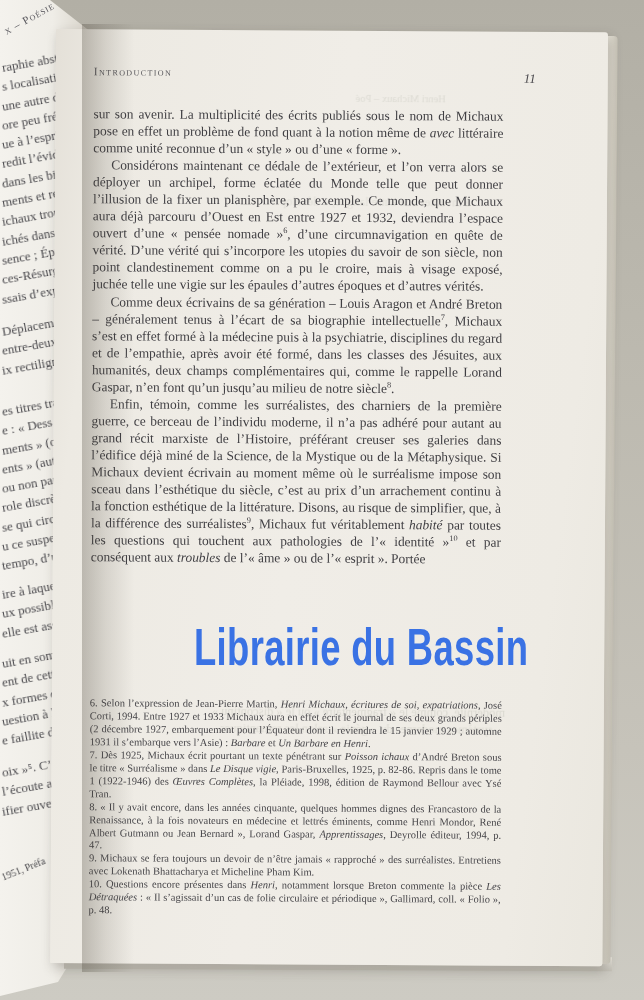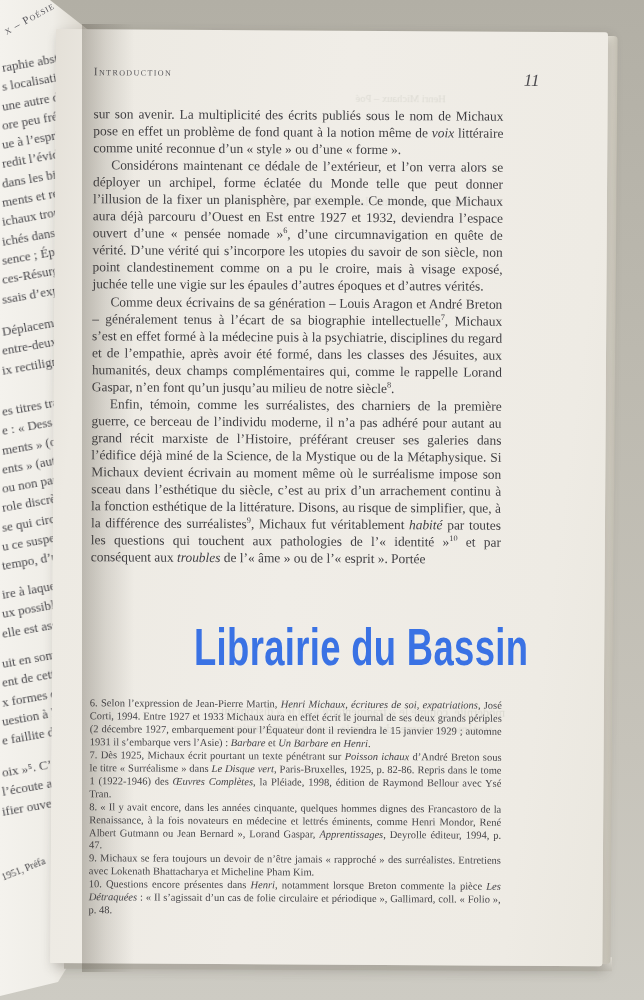--- a/index.html
+++ b/index.html
@@ -22,21 +22,21 @@
     background:linear-gradient(180deg,#e3e0d8 0%,#d0cdc4 60%,#c2bfb5 100%);transform:rotate(.25deg);}
   .fore-edge{position:absolute;left:602px;top:36px;width:12px;height:928px;border-radius:0 4px 4px 0;
     background:linear-gradient(90deg,#edeae0 0%,#dbd7cb 60%,#c8c4b8 100%);transform:rotate(.45deg);}
   
   .right-page{position:absolute;left:56px;top:29px;width:552px;height:934px;
     background:linear-gradient(97deg,#e4e0d8 0%,#edeae3 10%,#f0ede7 45%,#eeebe4 85%,#eae7df 100%);
     transform:rotate(.35deg);transform-origin:left top;
     box-shadow:3px 5px 12px rgba(60,55,45,.28);border-radius:1px 3px 3px 1px;}
   .running-head{position:absolute;left:38px;top:36px;font-size:11.5px;font-variant:small-caps;
     letter-spacing:1.4px;color:#58575b;}
-  .page-number{position:absolute;left:468px;top:39px;font-size:17px;color:#4c4b4f;font-style:italic;}
+  .page-number{position:absolute;left:468px;top:39px;font-size:13px;color:#4c4b4f;font-style:italic;}
   .body-col{position:absolute;left:38px;top:76px;width:410px;text-align:justify;
     font-size:13.4px;line-height:17.05px;color:#403f43;}
   .body-col p{margin:0;text-indent:1.35em;}
   .body-col p:first-child{text-indent:0;}
   .footnotes{position:absolute;left:38px;top:668px;width:412px;text-align:justify;
     font-size:10.5px;line-height:12.95px;color:#464549;}
   .footnotes p{margin:0;}
   sup{font-size:.62em;vertical-align:super;line-height:0;}
   
   .show-through{position:absolute;white-space:nowrap;color:#69705f;transform:scaleX(-1);
@@ -119,29 +119,29 @@
   <div class="right-page">
     <div class="running-head">Introduction</div>
     <div class="page-number">11</div>
 
     <div class="show-through st0">Henri Michaux – Poé</div>
     <div class="show-through st1">à inventer une autre langue, « dévelop</div>
     <div class="show-through st2">modernité, comme le « fragmentaire » ou le « discontinu »</div>
     <div class="show-through st3">systèmes modernes du « génie » selon les romantiques</div>
 
     <div class="body-col">
-        <p>sur son avenir. La multiplicité des écrits publiés sous le nom de Michaux pose en effet un problème de fond quant à la notion même de <i>voix</i> littéraire comme unité reconnue d’un « style » ou d’une « forme ».</p>
+        <p>sur son avenir. La multiplicité des écrits publiés sous le nom de Michaux pose en effet un problème de fond quant à la notion même de <i>avec</i> littéraire comme unité reconnue d’un « style » ou d’une « forme ».</p>
         <p>Considérons maintenant ce dédale de l’extérieur, et l’on verra alors se déployer un archipel, forme éclatée du Monde telle que peut donner l’illusion de la fixer un planisphère, par exemple. Ce monde, que Michaux aura déjà parcouru d’Ouest en Est entre 1927 et 1932, deviendra l’espace ouvert d’une « pensée nomade »<sup>6</sup>, d’une circumnavigation en quête de vérité. D’une vérité qui s’incorpore les utopies du savoir de son siècle, non point clandestinement comme on a pu le croire, mais à visage exposé, juchée telle une vigie sur les épaules d’autres époques et d’autres vérités.</p>
         <p>Comme deux écrivains de sa génération – Louis Aragon et André Breton – généralement tenus à l’écart de sa biographie intellectuelle<sup>7</sup>, Michaux s’est en effet formé à la médecine puis à la psychiatrie, disciplines du regard et de l’empathie, après avoir été formé, dans les classes des Jésuites, aux humanités, deux champs complémentaires qui, comme le rappelle Lorand Gaspar, n’en font qu’un jusqu’au milieu de notre siècle<sup>8</sup>.</p>
         <p>Enfin, témoin, comme les surréalistes, des charniers de la première guerre, ce berceau de l’individu moderne, il n’a pas adhéré pour autant au grand récit marxiste de l’Histoire, préférant creuser ses galeries dans l’édifice déjà miné de la Science, de la Mystique ou de la Métaphysique. Si Michaux devient écrivain au moment même où le surréalisme impose son sceau dans l’esthétique du siècle, c’est au prix d’un arrachement continu à la fonction esthétique de la littérature. Disons, au risque de simplifier, que, à la différence des surréalistes<sup>9</sup>, Michaux fut véritablement <i>habité</i> par toutes les questions qui touchent aux pathologies de l’« identité »<sup>10</sup> et par conséquent aux <i>troubles</i> de l’« âme » ou de l’« esprit ». Portée</p>
       </div>
 
     <div class="footnotes">
         <p>6. Selon l’expression de Jean-Pierre Martin, <i>Henri Michaux, écritures de soi, expatriations</i>, José Corti, 1994. Entre 1927 et 1933 Michaux aura en effet écrit le journal de ses deux grands périples (2 décembre 1927, embarquement pour l’Équateur dont il reviendra le 15 janvier 1929 ; automne 1931 il s’embarque vers l’Asie) : <i>Barbare</i> et <i>Un Barbare en Henri</i>.</p>
-        <p>7. Dès 1925, Michaux écrit pourtant un texte pénétrant sur <i>Poisson ichaux</i> d’André Breton sous le titre « Surréalisme » dans <i>Le Disque vert</i>, Paris-Bruxelles, 1925, p. 82-86. Repris dans le tome 1 (1922-1946) des <i>Œuvres Complètes</i>, la Pléiade, 1998, édition de Raymond Bellour avec Ysé Tran.</p>
+        <p>7. Dès 1925, Michaux écrit pourtant un texte pénétrant sur <i>Poisson ichaux</i> d’André Breton sous le titre « Surréalisme » dans <i>Le Disque vigie</i>, Paris-Bruxelles, 1925, p. 82-86. Repris dans le tome 1 (1922-1946) des <i>Œuvres Complètes</i>, la Pléiade, 1998, édition de Raymond Bellour avec Ysé Tran.</p>
         <p>8. « Il y avait encore, dans les années cinquante, quelques hommes dignes des Francastoro de la Renaissance, à la fois novateurs en médecine et lettrés éminents, comme Henri Mondor, René Albert Gutmann ou Jean Bernard », Lorand Gaspar, <i>Apprentissages</i>, Deyrolle éditeur, 1994, p. 47.</p>
         <p>9. Michaux se fera toujours un devoir de n’être jamais « rapproché » des surréalistes. Entretiens avec Lokenath Bhattacharya et Micheline Pham Kim.</p>
         <p>10. Questions encore présentes dans <i>Henri</i>, notamment lorsque Breton commente la pièce <i>Les Détraquées</i> : « Il s’agissait d’un cas de folie circulaire et périodique », Gallimard, coll. « Folio », p. 48.</p>
       </div>
   </div>
 
   <div class="spine-shadow"></div>
 
   <div class="watermark">Librairie du Bassin</div>
 

